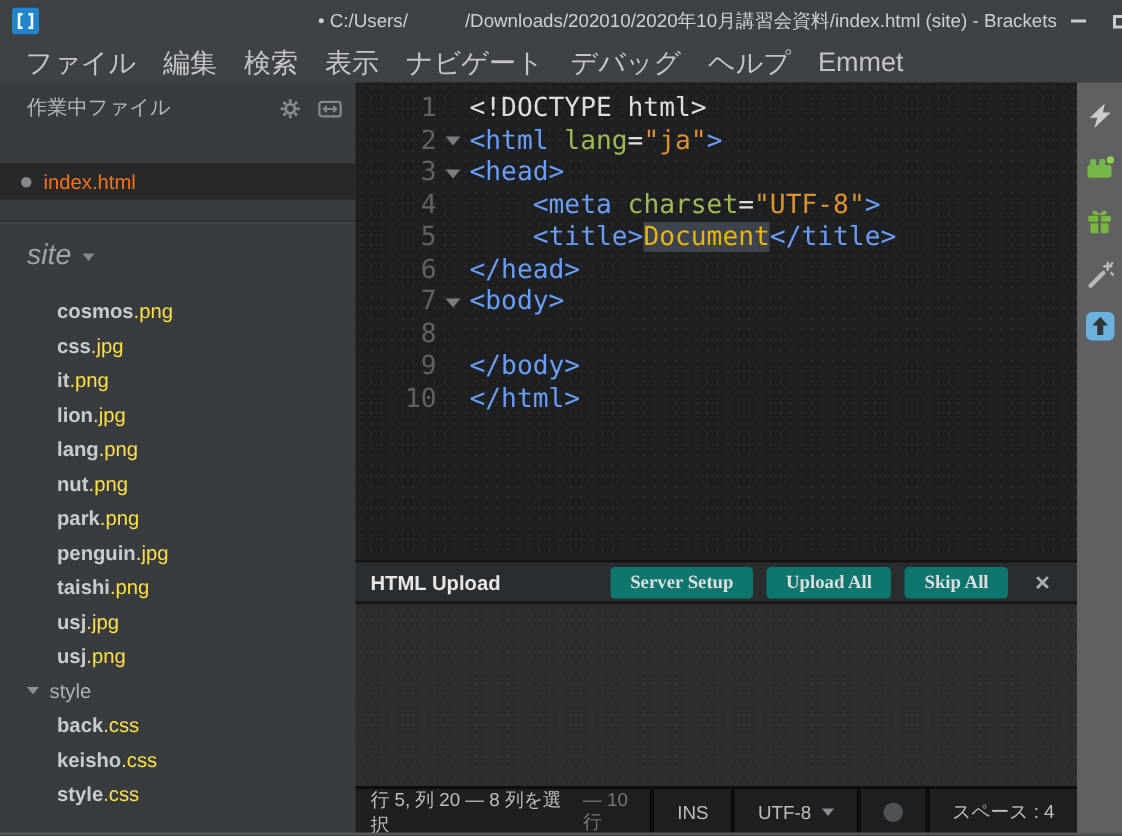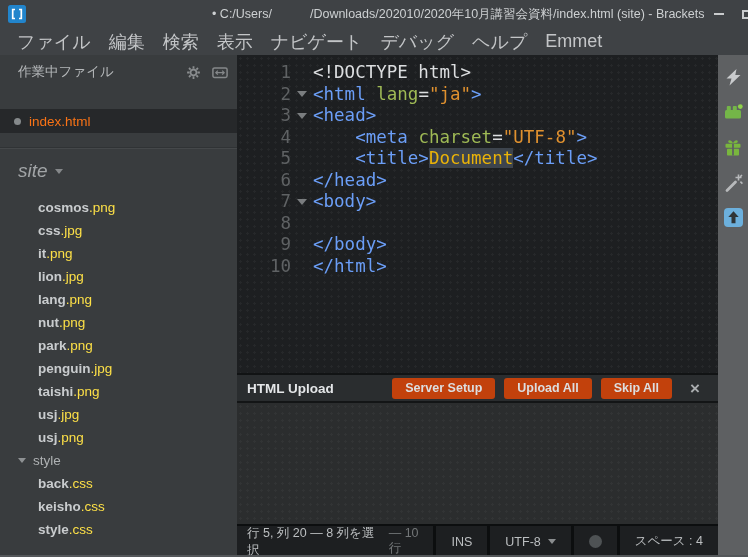--- a/index.html
+++ b/index.html
@@ -55,22 +55,22 @@
   .tk-tag{ color:#6b9ef7; }
   .tk-attr{ color:#9fba55; }
   .tk-str{ color:#e0912f; }
   .tk-sel{ color:#eab308; background:#3d444d; }
 
   
   .panel-header{ height:30px; background:#2a2d2f; border-top:2px solid #111314; border-bottom:2px solid #131516;
                  display:flex; align-items:center; padding:0 10px; }
   .panel-title{ font-size:13.5px; font-weight:bold; color:#e4e6e8; }
   .panel-buttons{ margin-left:auto; display:flex; gap:9px; }
-  .panel-btn{ height:21px; padding:0 13px; background:#c2410c; border:none; border-radius:3px;
-              color:#dcdee0; font-size:12.5px; font-weight:bold; font-family:Liberation Sans, sans-serif;
+  .panel-btn{ height:21px; padding:0 13px; background:#0f766e; border:none; border-radius:3px;
+              color:#dcdee0; font-size:12.5px; font-weight:bold; font-family:Liberation Serif, serif;
               display:flex; align-items:center; cursor:default; }
   .panel-close{ margin:0 8px 0 18px; color:#aaadaf; font-size:17px; font-weight:bold; line-height:1; }
   .panel-content{ height:121px; background:#2b2d2e;
                   background-image:radial-gradient(rgba(255,255,255,0.03) 1px, transparent 1.3px);
                   background-size:7px 7px; }
 
   
   .statusbar{ height:33px; background:#1d1f21; border-top:2px solid #0c0e0f; display:flex; align-items:stretch;
               font-size:12.5px; color:#bcbfc1; }
   .sb-left{ flex:1; display:flex; align-items:center; padding-left:10px; gap:5px; }

